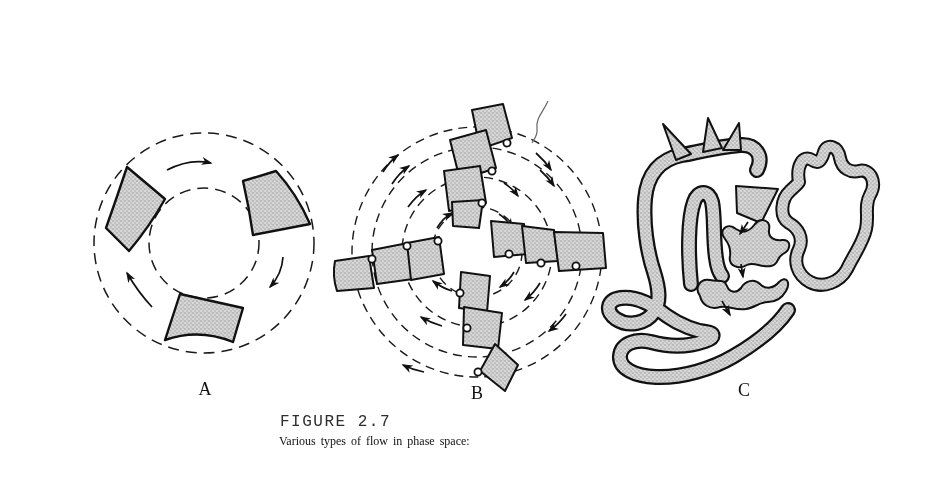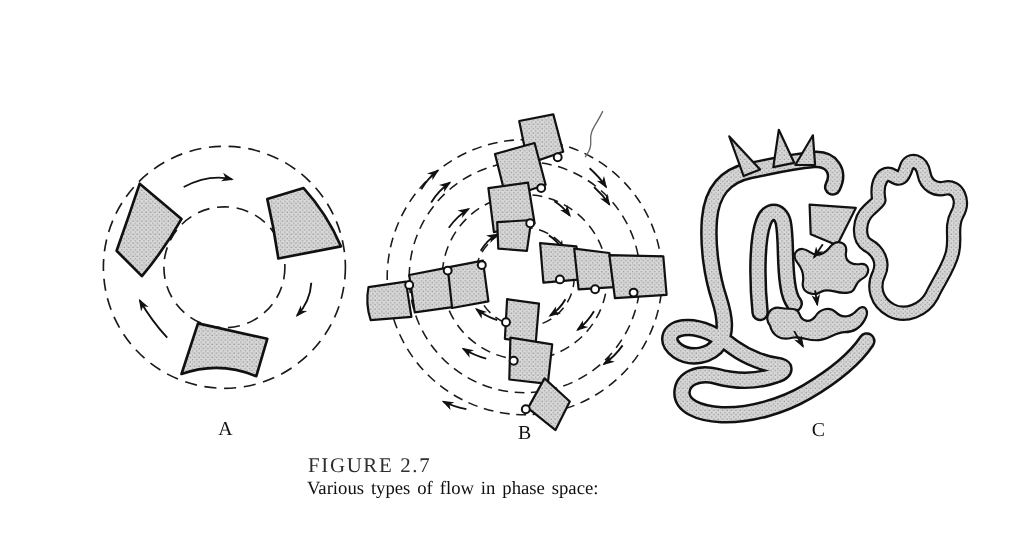--- a/index.html
+++ b/index.html
@@ -11,23 +11,23 @@
   .arr{fill:none;stroke:#111;stroke-width:1.7;marker-end:url(#ah);}
   .blob{fill:url(#stip);stroke:#111;stroke-width:2.4;stroke-linejoin:round;}
   .blob2{fill:url(#stip);stroke:#111;stroke-width:2;stroke-linejoin:round;}
   .dot{fill:#fff;stroke:#111;stroke-width:1.8;}
   .rb-o{fill:none;stroke:#111;stroke-width:16;stroke-linecap:round;stroke-linejoin:round;}
   .rb-i{fill:none;stroke:url(#stip);stroke-width:11.5;stroke-linecap:round;stroke-linejoin:round;}
   .rc-o{fill:none;stroke:#111;stroke-width:14;stroke-linecap:round;stroke-linejoin:round;}
   .rc-i{fill:none;stroke:url(#stip);stroke-width:10;stroke-linecap:round;stroke-linejoin:round;}
   .sq{fill:none;stroke:#666;stroke-width:1.2;}
   .panel-label{position:absolute;transform:translateX(-50%);font-size:18px;color:#111;}
-  .fig-label{position:absolute;left:280px;top:413px;font-family:Liberation Serif, serif;
-             font-size:19px;letter-spacing:1.5px;color:#2e2e2e;}
-  .cap{position:absolute;left:279px;font-size:17px;word-spacing:2px;color:#101010;}
+  .fig-label{position:absolute;left:280px;top:413px;font-family:Liberation Mono, monospace;
+             font-size:16px;letter-spacing:1.5px;color:#2e2e2e;}
+  .cap{position:absolute;left:279px;font-size:12px;word-spacing:2px;color:#101010;}
   .cap1{top:434px;}
   .cap2{top:453px;}
 </style>
 </head>
 <body>
 
 <div class="page">
 
   <svg width="930" height="495" viewBox="0 0 930 495">
     <defs>

